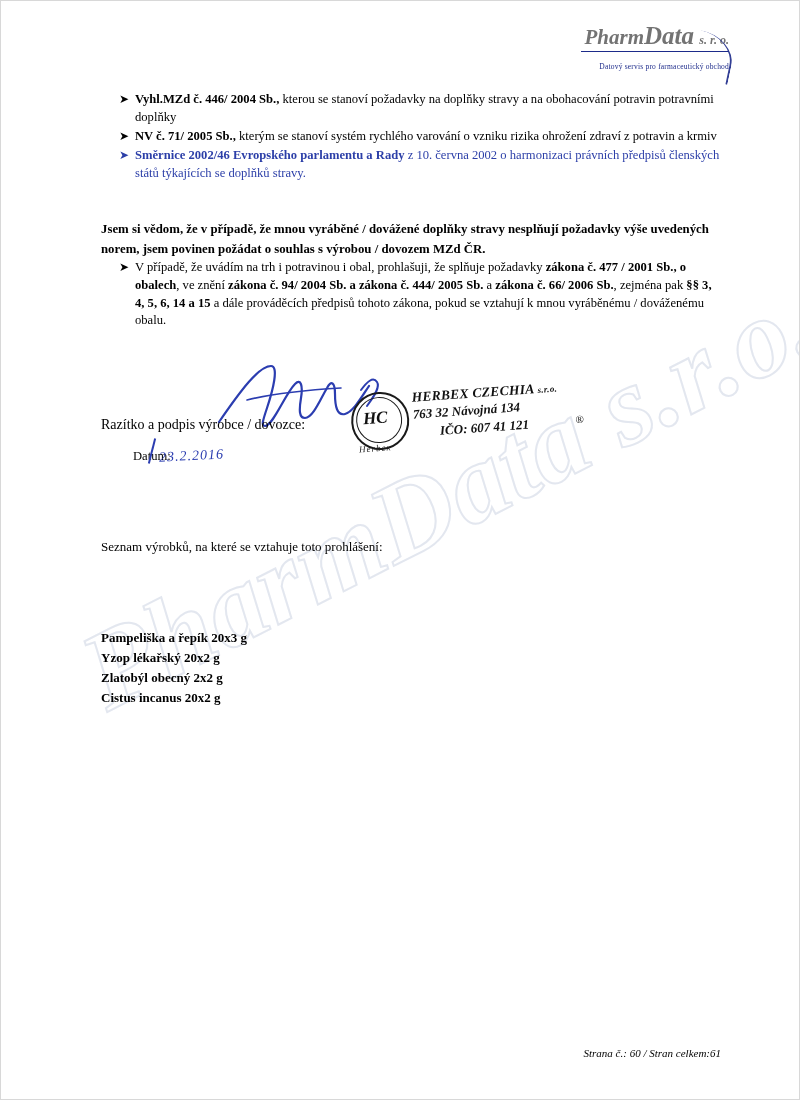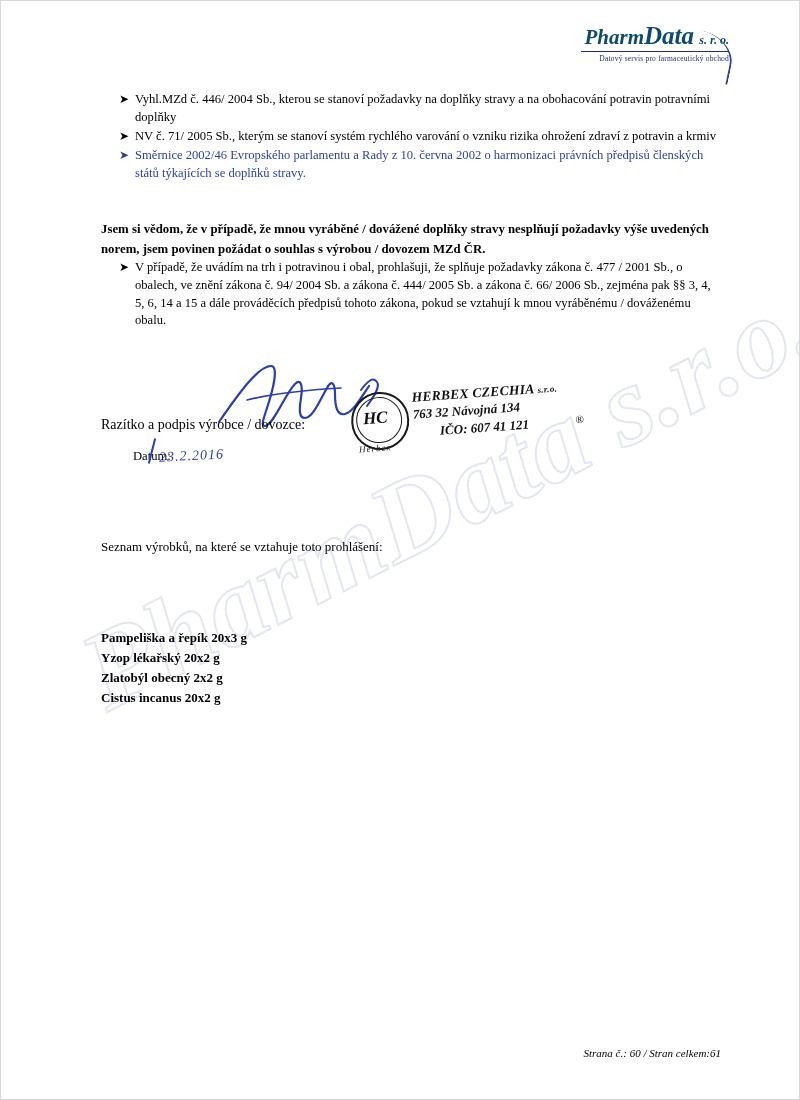--- a/index.html
+++ b/index.html
@@ -60,40 +60,40 @@
     right: 70px;
     top: 22px;
     text-align: right;
     z-index: 3;
   }
   .logo-main {
     font-family: "Liberation Serif", serif;
     font-style: italic;
     font-weight: bold;
     font-size: 21px;
-    color: #0c4a6e;
+    color: #737373;
     letter-spacing: 0px;
     line-height: 1;
     white-space: nowrap;
   }
   .logo-main .big {
     font-size: 25px;
   }
   .logo-main .suffix {
     font-size: 12px;
     font-style: italic;
   }
   .logo-rule {
     margin-top: 3px;
     border-top: 1.4px solid #1d2b8a;
     width: 148px;
     margin-left: auto;
   }
   .logo-sub {
-    margin-top: 2px;
+    margin-top: 10px;
     font-family: "Liberation Serif", serif;
     font-size: 7.5px;
     color: #1d2b8a;
     letter-spacing: .2px;
     white-space: nowrap;
   }
   .logo-swoosh {
     position: absolute;
     right: -4px;
     top: 8px;
@@ -128,21 +128,21 @@
     margin-bottom: 1px;
   }
   .arrow-bullet {
     position: absolute;
     left: 18px;
     top: 0px;
     font-size: 12px;
     line-height: 1.42;
   }
   .blue { color: #2c3fa8; }
-  .b { font-weight: normal; }
+  .b { font-weight: bold; }
 
   .stmt {
     margin-top: 38px;
     font-weight: bold;
     font-size: 12.8px;
     line-height: 1.5;
   }
   .note {
     margin-top: 12px;
     font-size: 12.2px;

